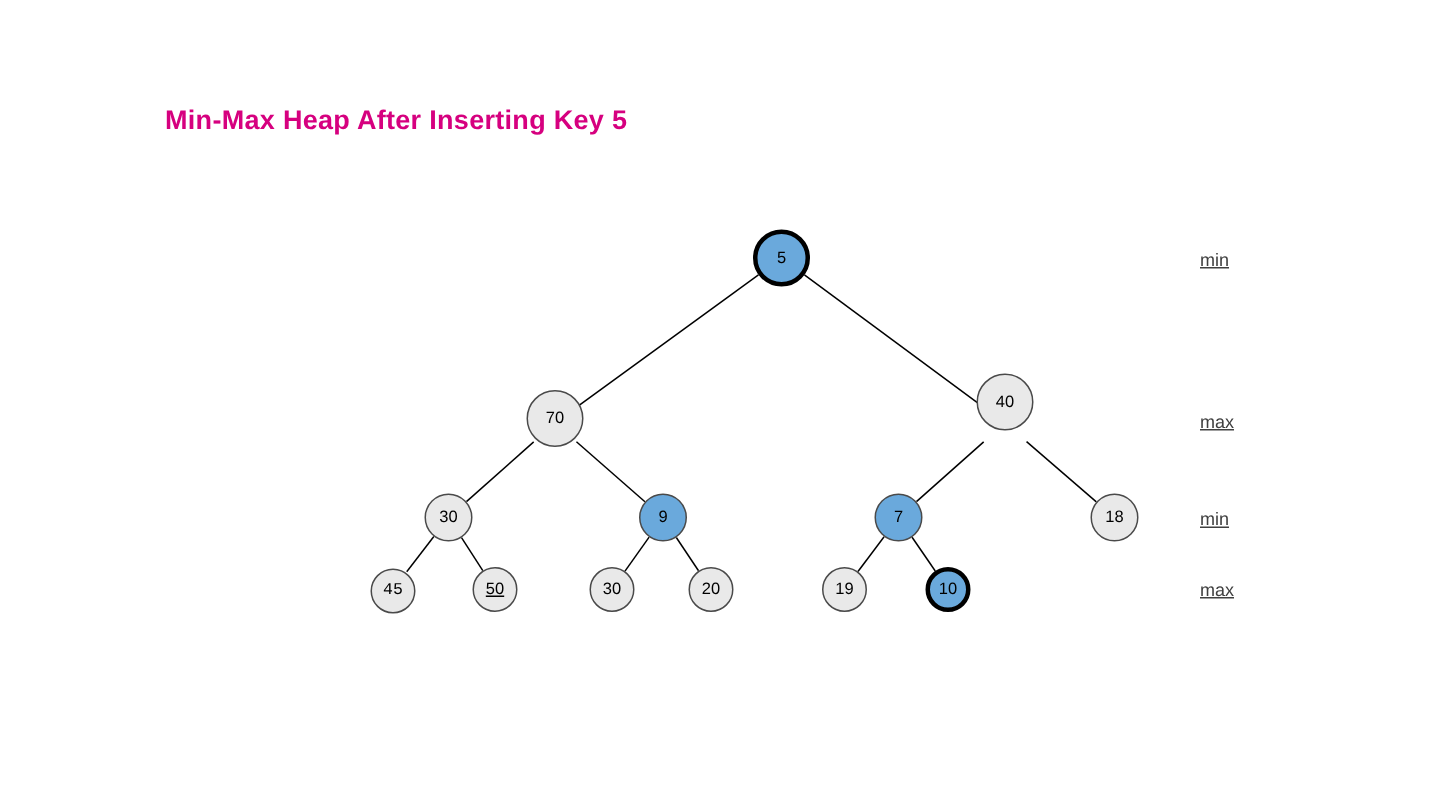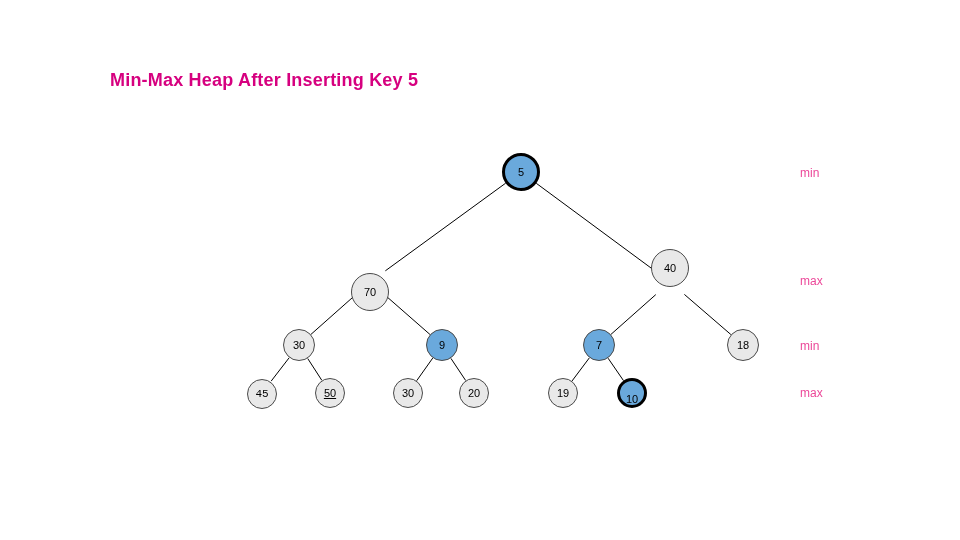--- a/index.html
+++ b/index.html
@@ -57,22 +57,23 @@
     background: #6aa9dc;
     border: 1px solid #4a4a4a;
   }
   .node.blue-thick {
     background: #6aa9dc;
     border: 3px solid #000000;
   }
   .level-label {
     position: absolute;
     font-size: 12px;
-    color: #ec4899;
+    color: #404040;
     white-space: nowrap;
+    text-decoration: underline;
   }
 </style>
 </head>
 <body>
 
 <div id="slide">
 
   <div id="title">Min-Max Heap After Inserting Key 5</div>
 
   <svg id="edges" viewBox="0 0 960 540" preserveAspectRatio="none">
@@ -87,21 +88,21 @@
       <line x1="392.7517225475146" y1="358.0563916976265" x2="376.6702601117051" y2="380.7596327834752" stroke="#000000" stroke-width="1"></line>
       <line x1="410.8752031396037" y1="358.3128047094055" x2="425.6794970566216" y2="380.5192455849323" stroke="#000000" stroke-width="1"></line>
       <line x1="549.4" y1="357.8" x2="532" y2="381" stroke="#000000" stroke-width="1"></line>
       <line x1="568.064461166193" y1="358.1846707871899" x2="583.5020676566941" y2="380.6393711370095" stroke="#000000" stroke-width="1"></line>
     </svg>
 
   <div id="nodes-layer">
       <div class="node blue-thick" style="left: 462px; top: 153px; width: 38px; height: 38px;">
         <span>5</span>
       </div>
-      <div class="node grey" style="left: 311px; top: 273px; width: 38px; height: 38px;">
+      <div class="node grey" style="left: 311px; top: 260px; width: 38px; height: 38px;">
         <span>70</span>
       </div>
       <div class="node grey" style="left: 611px; top: 249px; width: 38px; height: 38px;">
         <span>40</span>
       </div>
       <div class="node grey" style="left: 243px; top: 329px; width: 32px; height: 32px;">
         <span>30</span>
       </div>
       <div class="node blue" style="left: 386px; top: 329px; width: 32px; height: 32px;">
         <span>9</span>
@@ -120,21 +121,21 @@
       </div>
       <div class="node grey" style="left: 353px; top: 378px; width: 30px; height: 30px;">
         <span>30</span>
       </div>
       <div class="node grey" style="left: 419px; top: 378px; width: 30px; height: 30px;">
         <span>20</span>
       </div>
       <div class="node grey" style="left: 508px; top: 378px; width: 30px; height: 30px;">
         <span>19</span>
       </div>
-      <div class="node blue-thick" style="left: 577px; top: 378px; width: 30px; height: 30px; align-items: flex-end;">
+      <div class="node blue-thick" style="left: 577px; top: 378px; width: 30px; height: 30px;">
         <span>10</span>
       </div>
     </div>
 
   <div id="labels-layer">
       <div class="level-label" style="left: 760px; top: 166px;">min</div>
       <div class="level-label" style="left: 760px; top: 274px;">max</div>
       <div class="level-label" style="left: 760px; top: 339px;">min</div>
       <div class="level-label" style="left: 760px; top: 386px;">max</div>
     </div>

